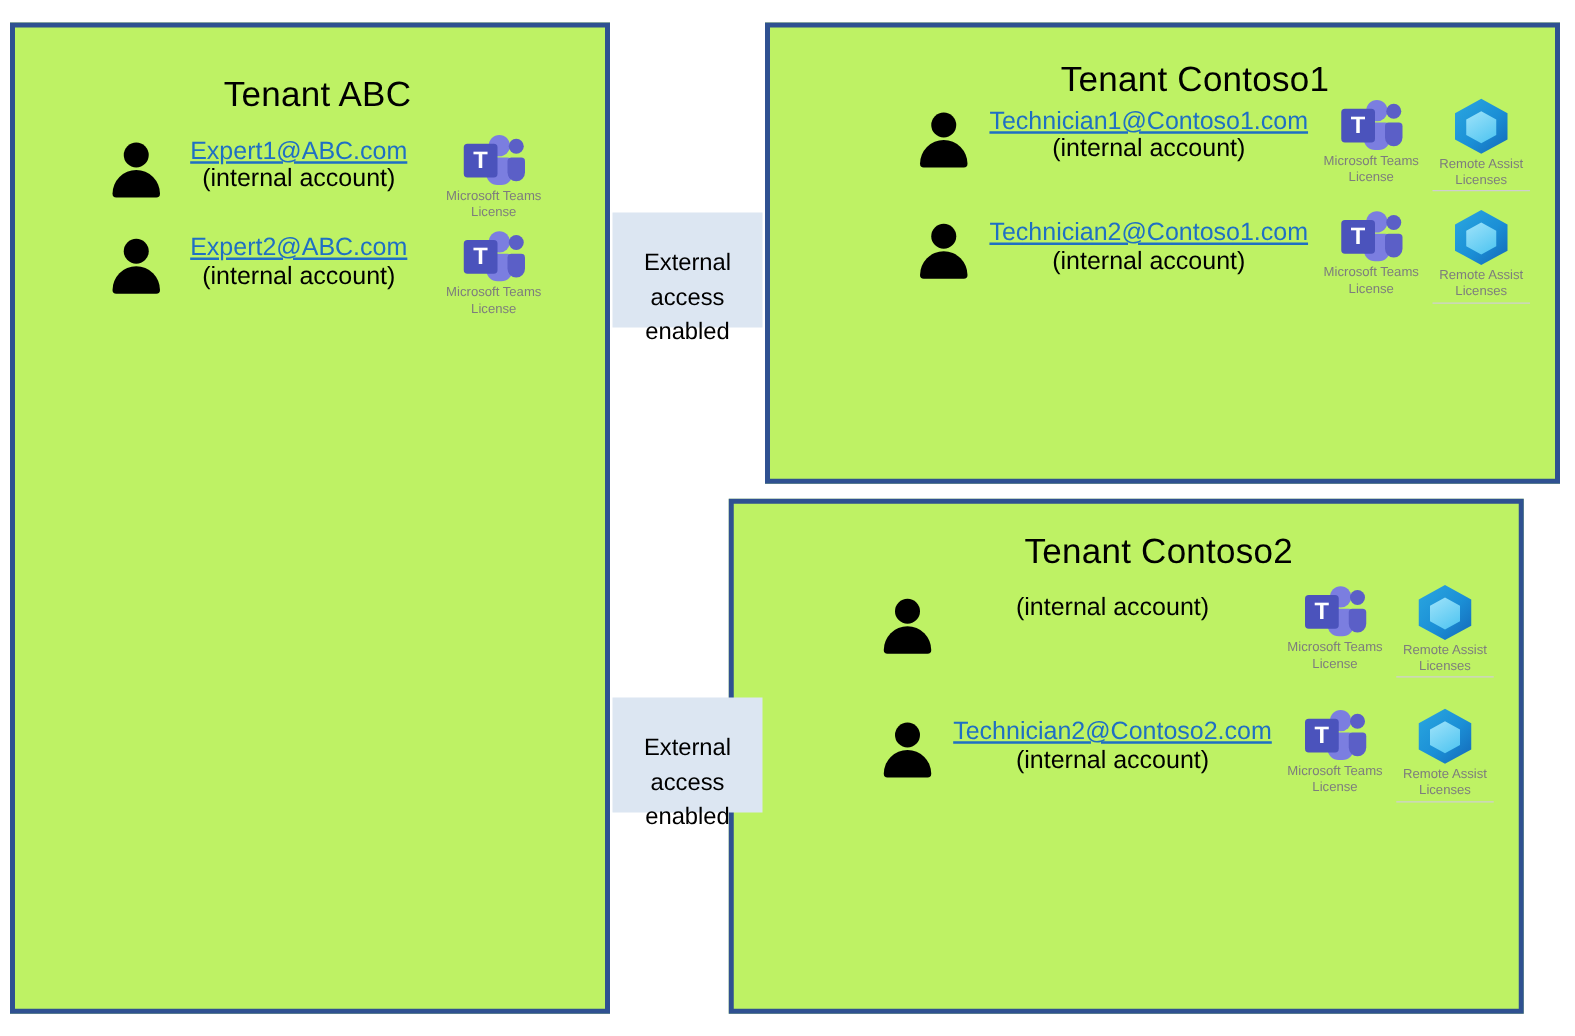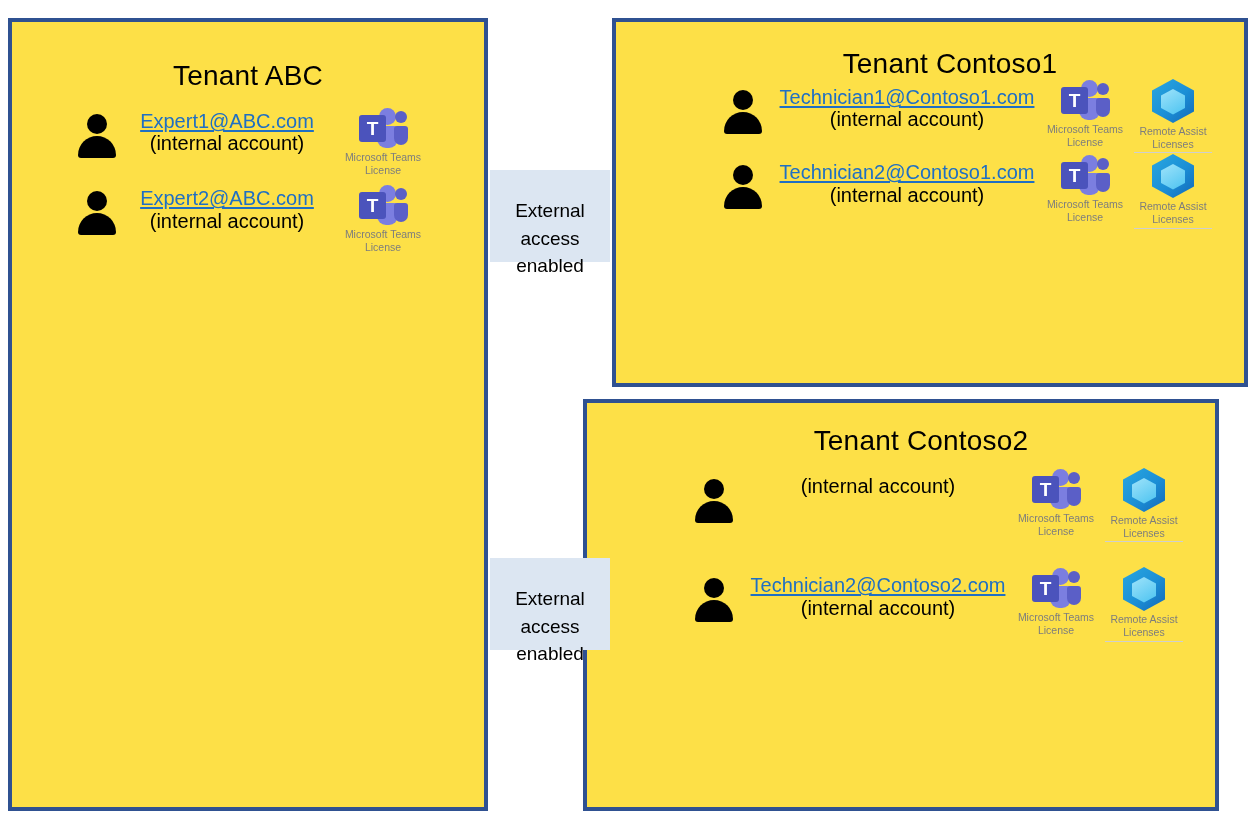--- a/index.html
+++ b/index.html
@@ -19,22 +19,23 @@
     left: 0; top: 0;
     width: 1260px;
     height: 829px;
     background: #ffffff;
   }
 
   
   .panel {
     position: absolute;
     border: 4px solid #2f5191;
-    background: #fde047;
+    background: #bef264;
     box-sizing: border-box;
+    padding-left: 12px;
   }
   #panel-abc      { left: 8px;   top: 18px;  width: 480px; height: 793px; }
   #panel-contoso1 { left: 612px; top: 18px;  width: 636px; height: 369px; }
   #panel-contoso2 { left: 583px; top: 399px; width: 636px; height: 412px; }
 
   .panel-title {
     text-align: center;
     font-size: 28px;
     color: #000000;
     font-weight: 400;
@@ -304,21 +305,21 @@
               <polygon points="25,11 37,17.5 37,30 25,36.5 13,30 13,17.5" fill="url(#raInner1)"></polygon>
             </svg>
             <div class="license-caption ruled">
               <span>Remote Assist</span><br>
               <span>Licenses</span>
             </div>
           </div>
         </div>
       </div>
 
-      <div class="user-row" style="margin-left:104px; margin-top:8px;">
+      <div class="user-row" style="margin-left:104px; margin-top:22px;">
         <div class="person-icon">
           <div class="head"></div>
             <div class="body"></div>
         </div>
         <div class="user-text" style="width:262px; margin-left:10px;">
           <span class="user-email">Technician2@Contoso1.com</span>
           <span class="user-sub">(internal account)</span>
         </div>
         <div class="license-group" style="margin-left:8px; margin-top:-8px;">
           <div class="license">

